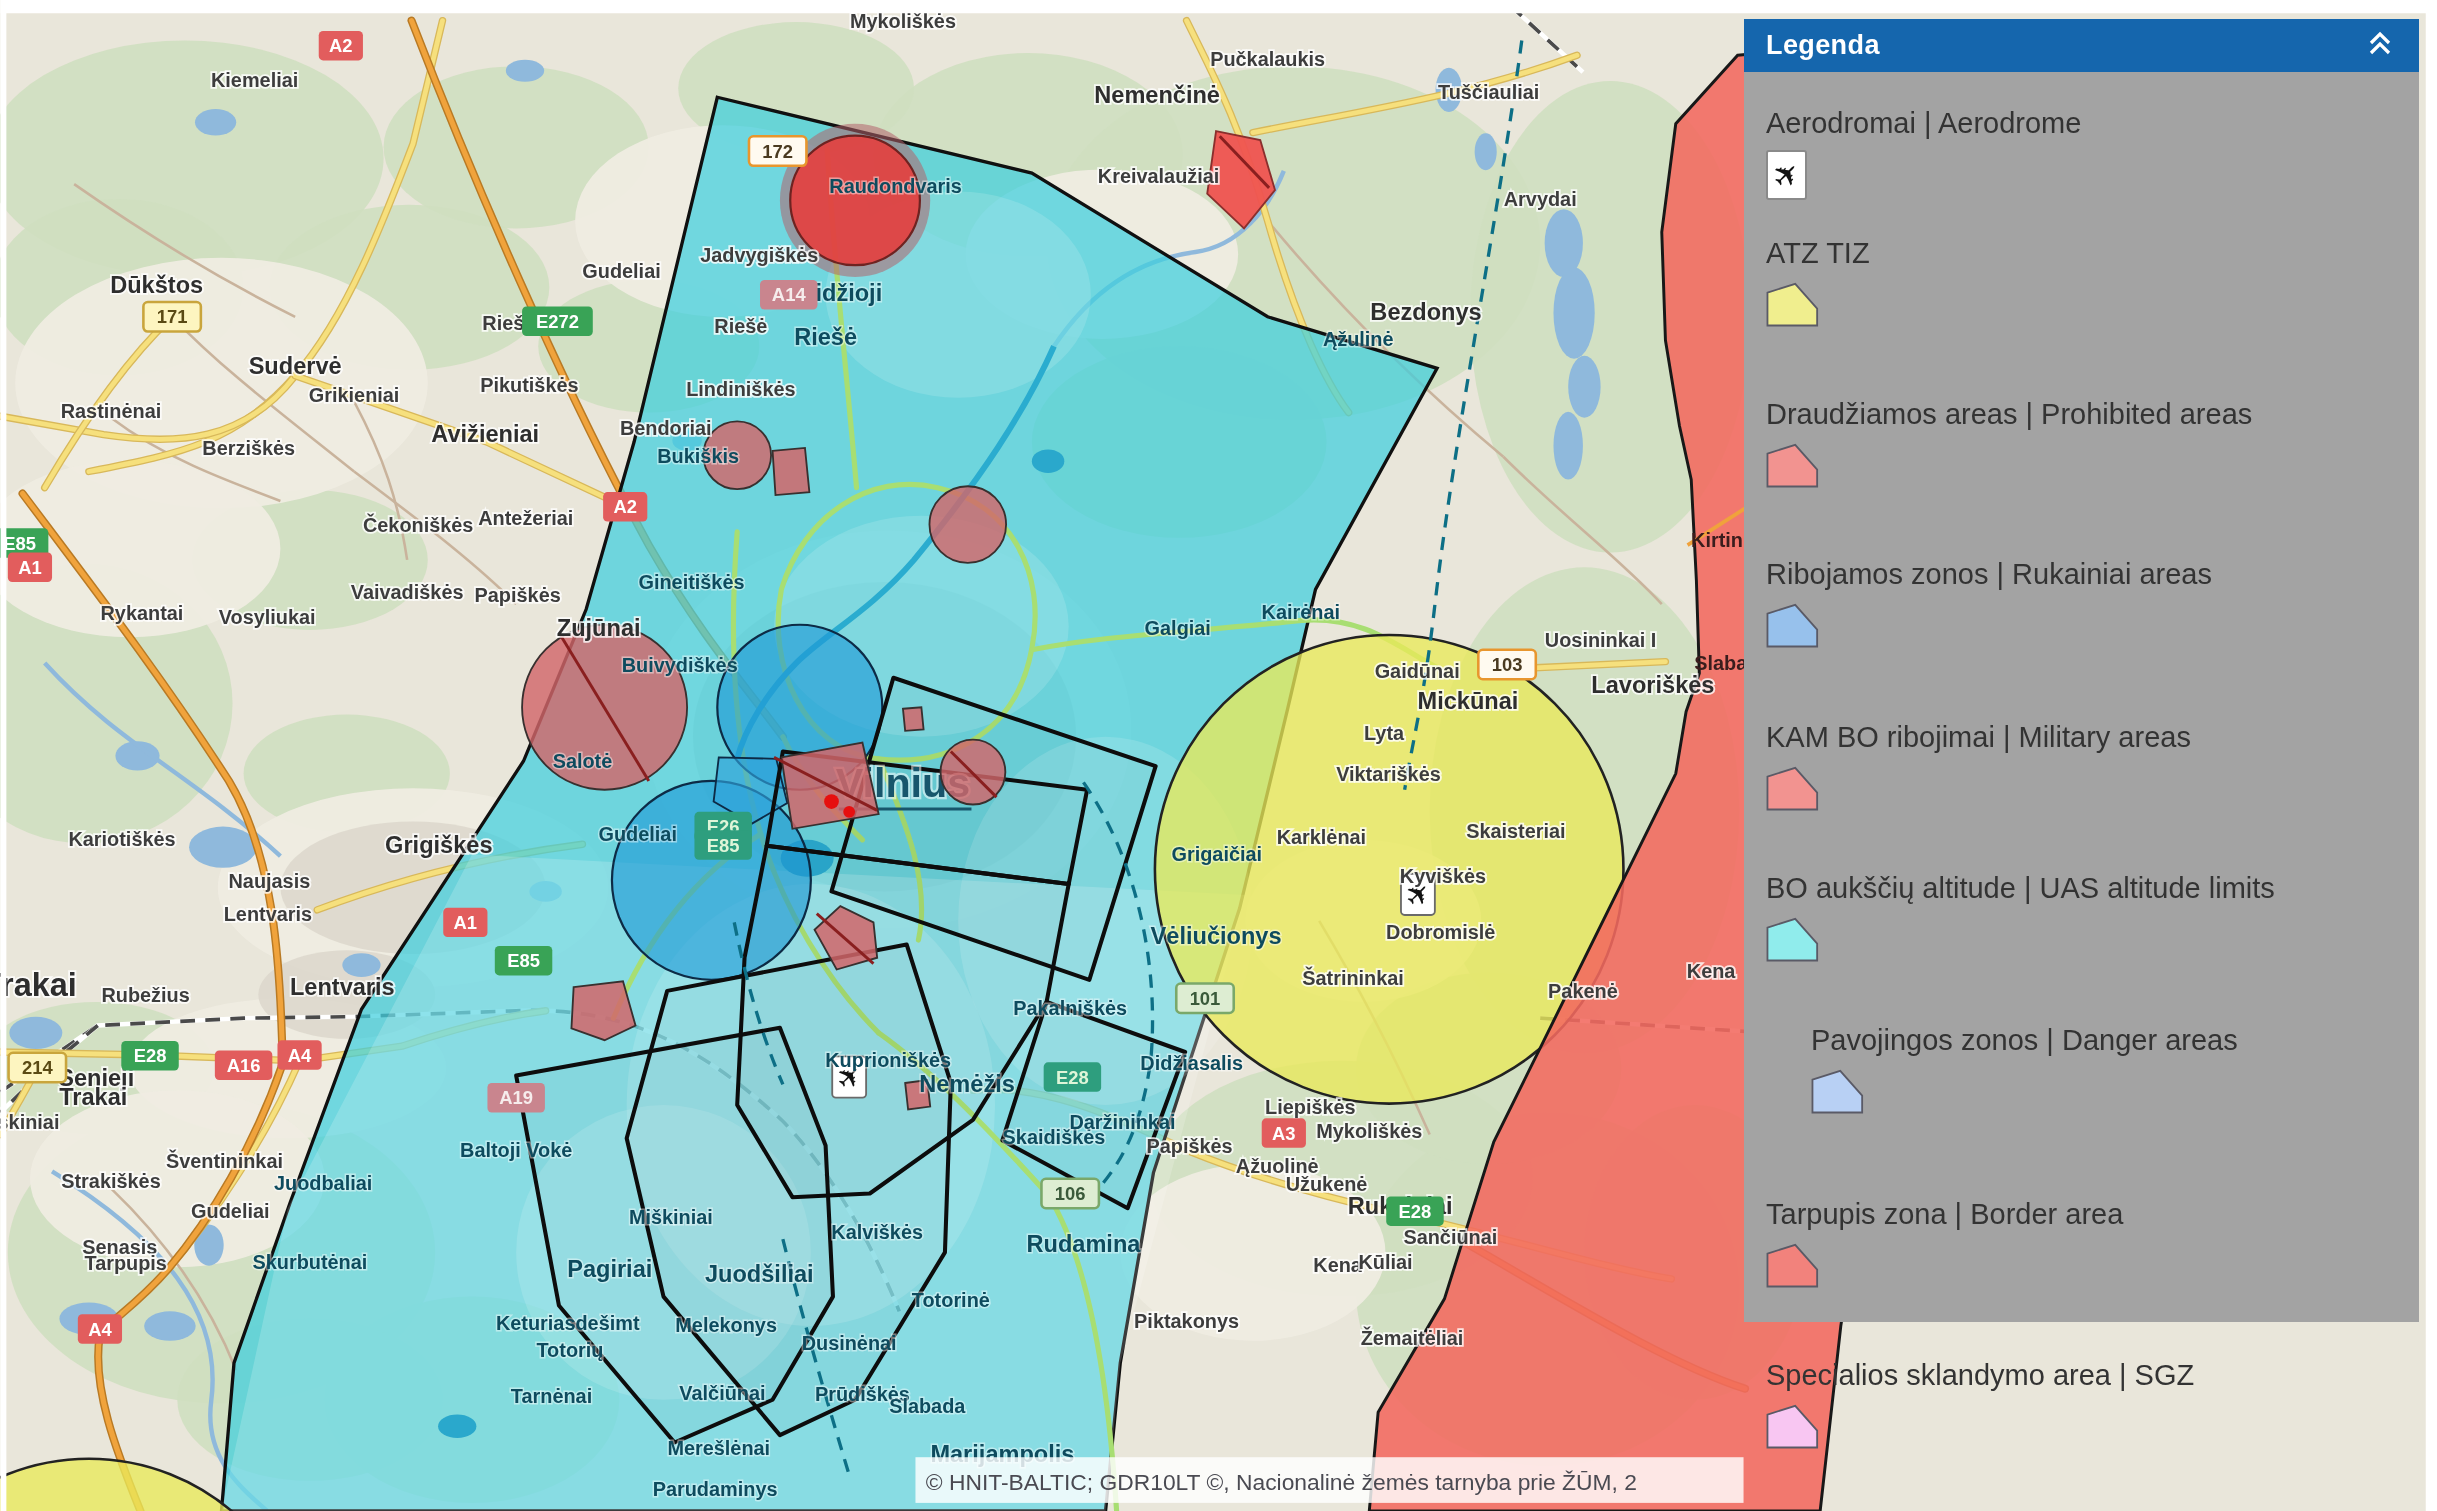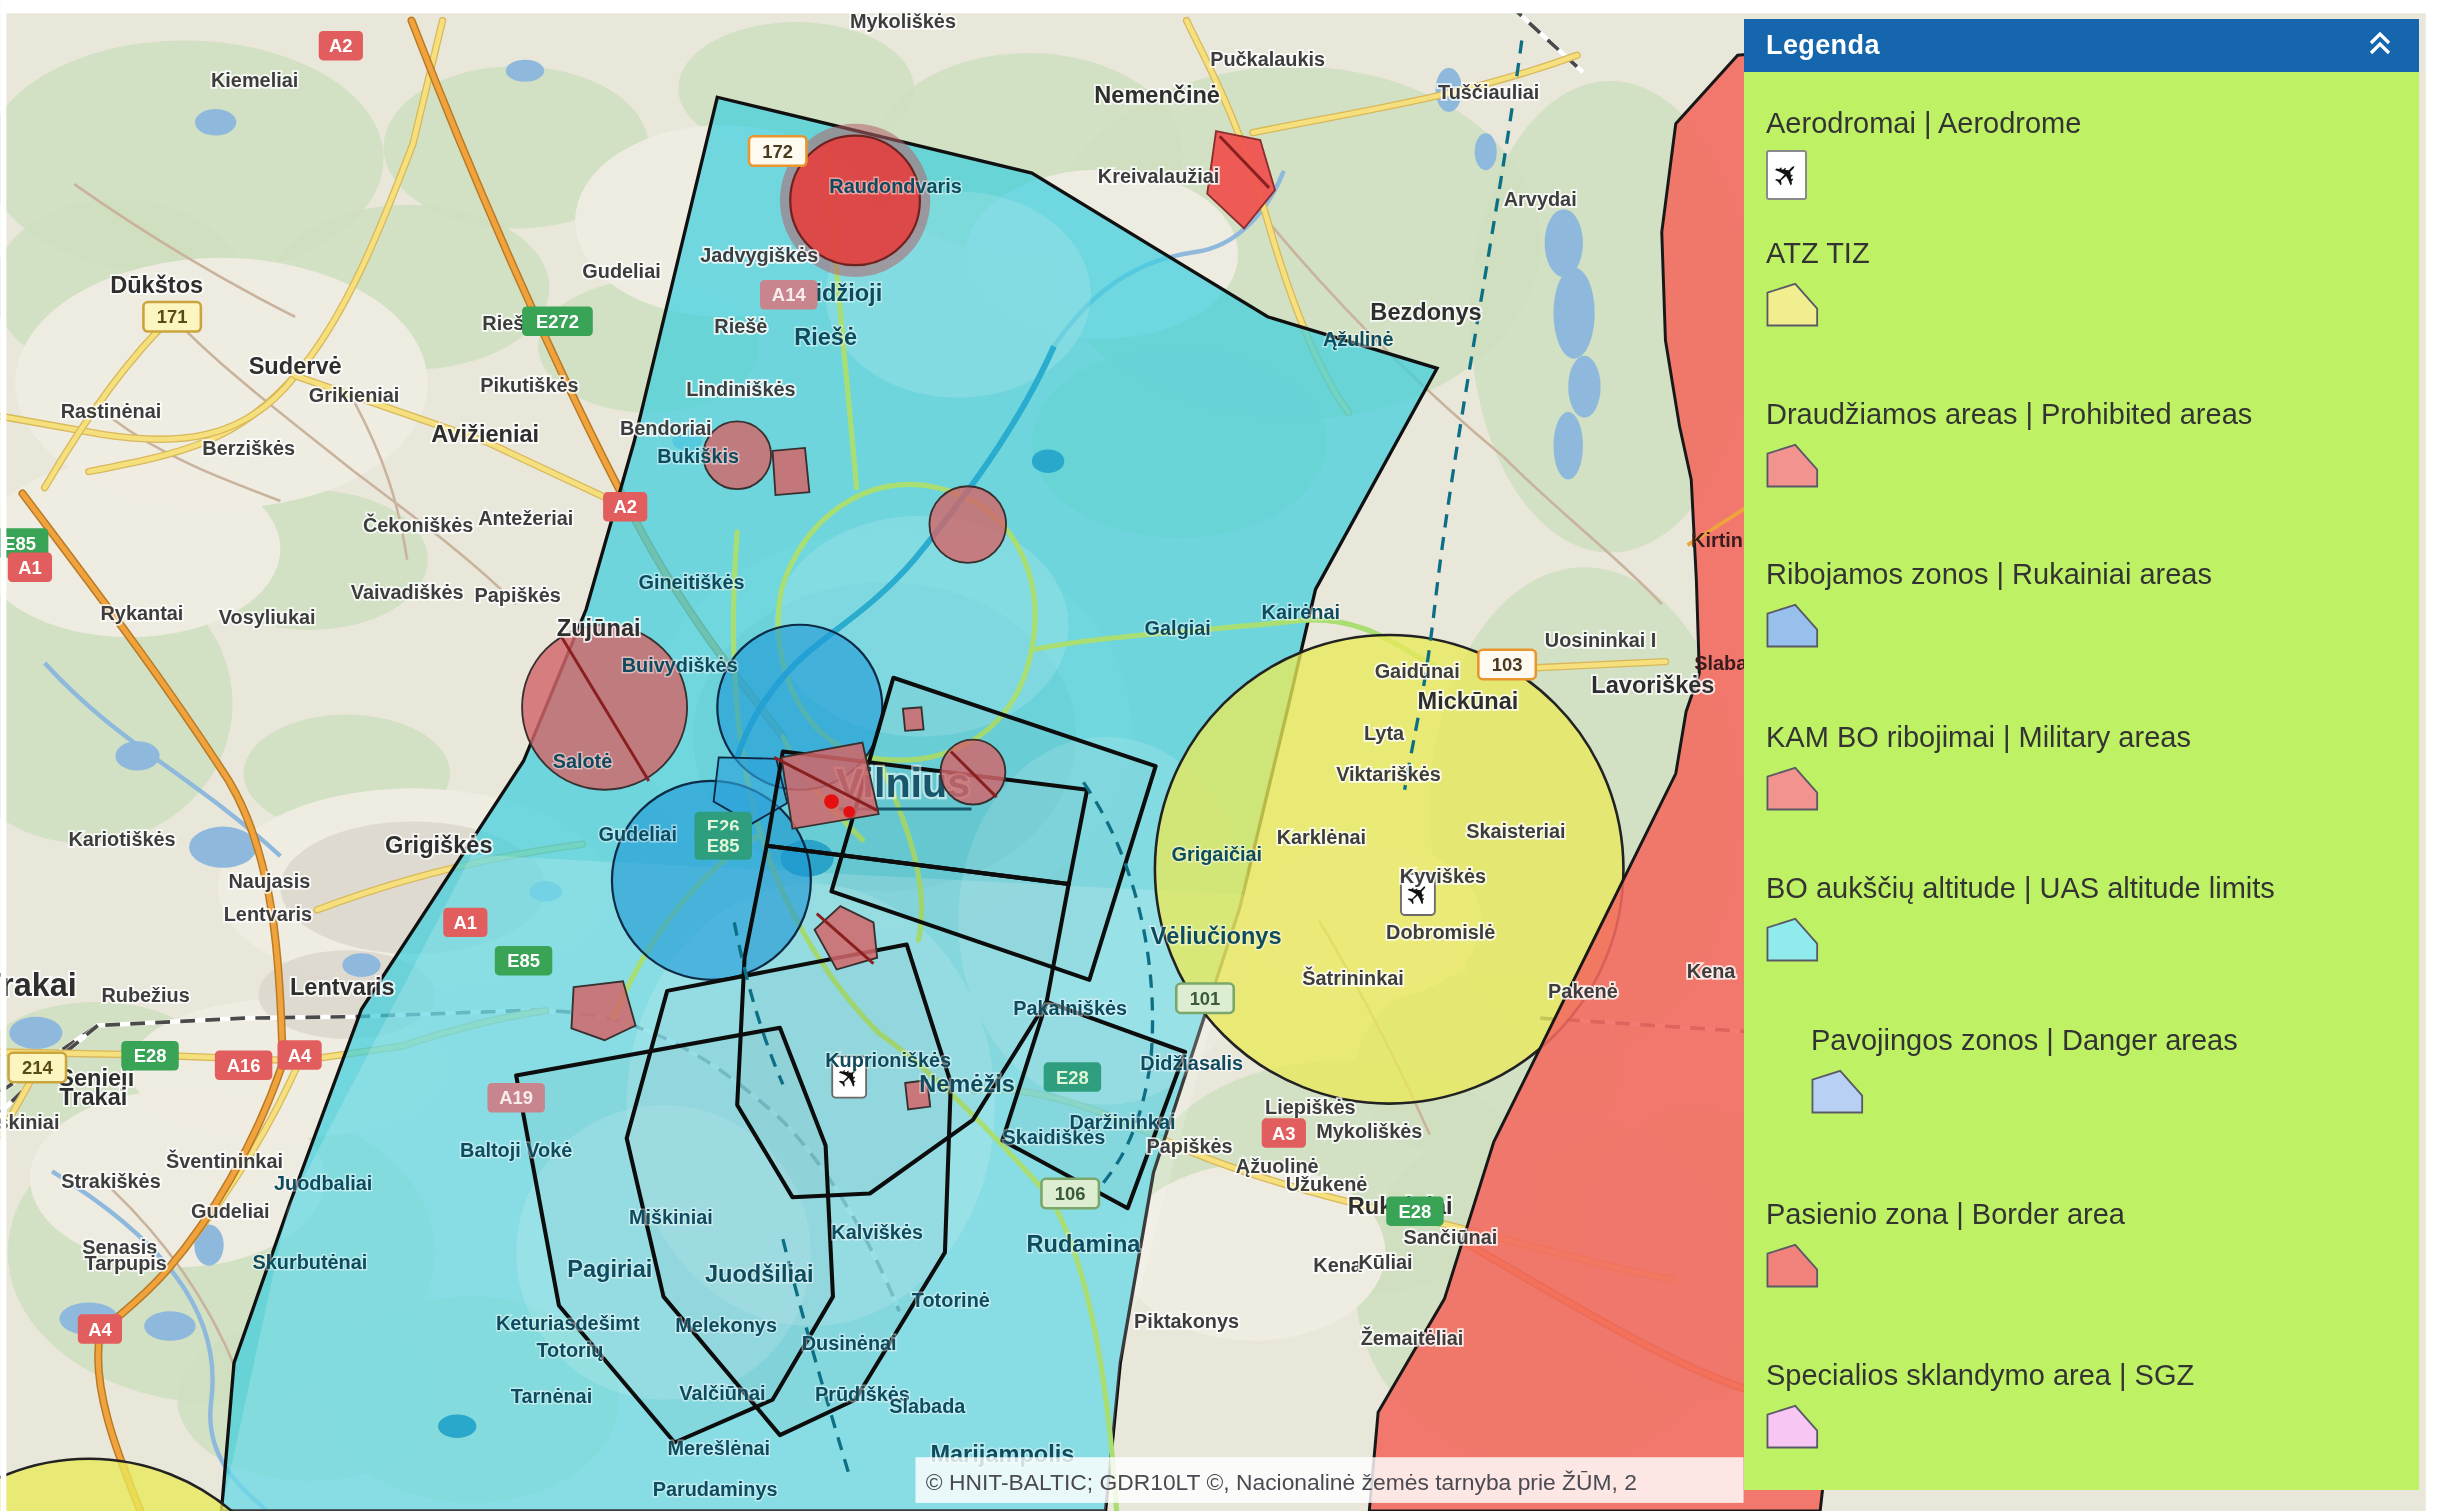--- a/index.html
+++ b/index.html
@@ -1,22 +1,22 @@
 <!DOCTYPE html>
 <html style="font-size:11.8px"><head>
 <meta charset="utf-8">
 <style>
   html,body{margin:0;padding:0;background:#fff;}
   body{width:2438px;height:1511px;position:relative;overflow:hidden;
        font-family:"Liberation Sans","DejaVu Sans",sans-serif;}
   #stage{position:absolute;inset:0;}
   #map{position:absolute;left:0;top:0;}
   
-  #legend{position:absolute;left:1744px;top:19px;width:675px;height:1471px;
-          background:#bef264;box-sizing:border-box;}
+  #legend{position:absolute;left:1744px;top:19px;width:675px;height:1303px;
+          background:#a3a3a3;box-sizing:border-box;}
   #legend-header{height:53px;background:#1566ad;display:flex;align-items:center;
           justify-content:space-between;padding:0 20.6px 0 22px;box-sizing:border-box;}
   #legend-title{color:#fff;font-size:27px;font-weight:bold;letter-spacing:0.4px;}
   #legend-collapse{background:none;border:none;cursor:pointer;padding:2.9px;}
   .legend-item{position:absolute;left:22px;}
   .legend-label{font-size:29px;color:#333;font-weight:400;white-space:nowrap;}
   .legend-swatch{display:block;margin-top:11.8px;}
   .aero-box{width:37px;height:46px;background:#fff;border:2.2px solid #8a8a8a;border-radius:2.9px;
             display:flex;align-items:center;justify-content:center;margin-top:10.3px;}
   .aero-glyph{font-size:32px;color:#111;transform:rotate(-45deg);line-height:1;
@@ -463,21 +463,21 @@
             <polygon points="2,14 40,2 70,36 70,59 2,59" fill="#90ecec" stroke="#5a5a66" stroke-width="2.5"></polygon>
           </svg>
         </div>
         <div class="legend-item" style="top: 1005px; margin-left: 45px;">
           <div class="legend-label">Pavojingos zonos | Danger areas</div>
           <svg width="57" height="46" class="legend-swatch" viewBox="0 0 78 62">
             <polygon points="2,14 40,2 70,36 70,59 2,59" fill="#b8d0f4" stroke="#5a5a66" stroke-width="2.5"></polygon>
           </svg>
         </div>
         <div class="legend-item" style="top: 1179px;">
-          <div class="legend-label">Pasienio zona | Border area</div>
+          <div class="legend-label">Tarpupis zona | Border area</div>
           <svg width="57" height="46" class="legend-swatch" viewBox="0 0 78 62">
             <polygon points="2,14 40,2 70,36 70,59 2,59" fill="#f2827c" stroke="#5a5a66" stroke-width="2.5"></polygon>
           </svg>
         </div>
         <div class="legend-item" style="top: 1340px;">
           <div class="legend-label">Specialios sklandymo area | SGZ</div>
           <svg width="57" height="46" class="legend-swatch" viewBox="0 0 78 62">
             <polygon points="2,14 40,2 70,36 70,59 2,59" fill="#f8c6f2" stroke="#5a5a66" stroke-width="2.5"></polygon>
           </svg>
         </div>

